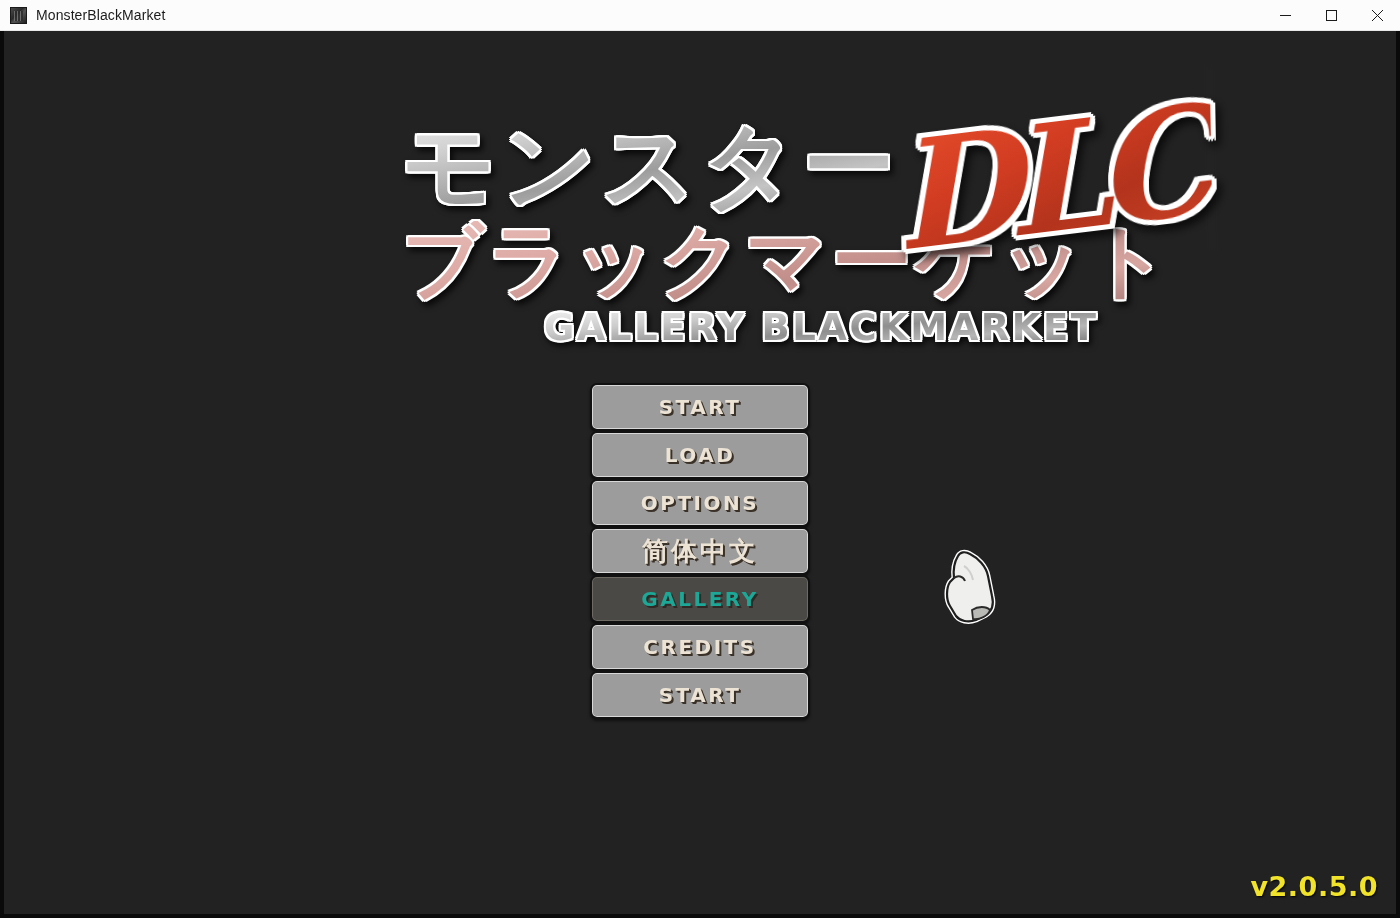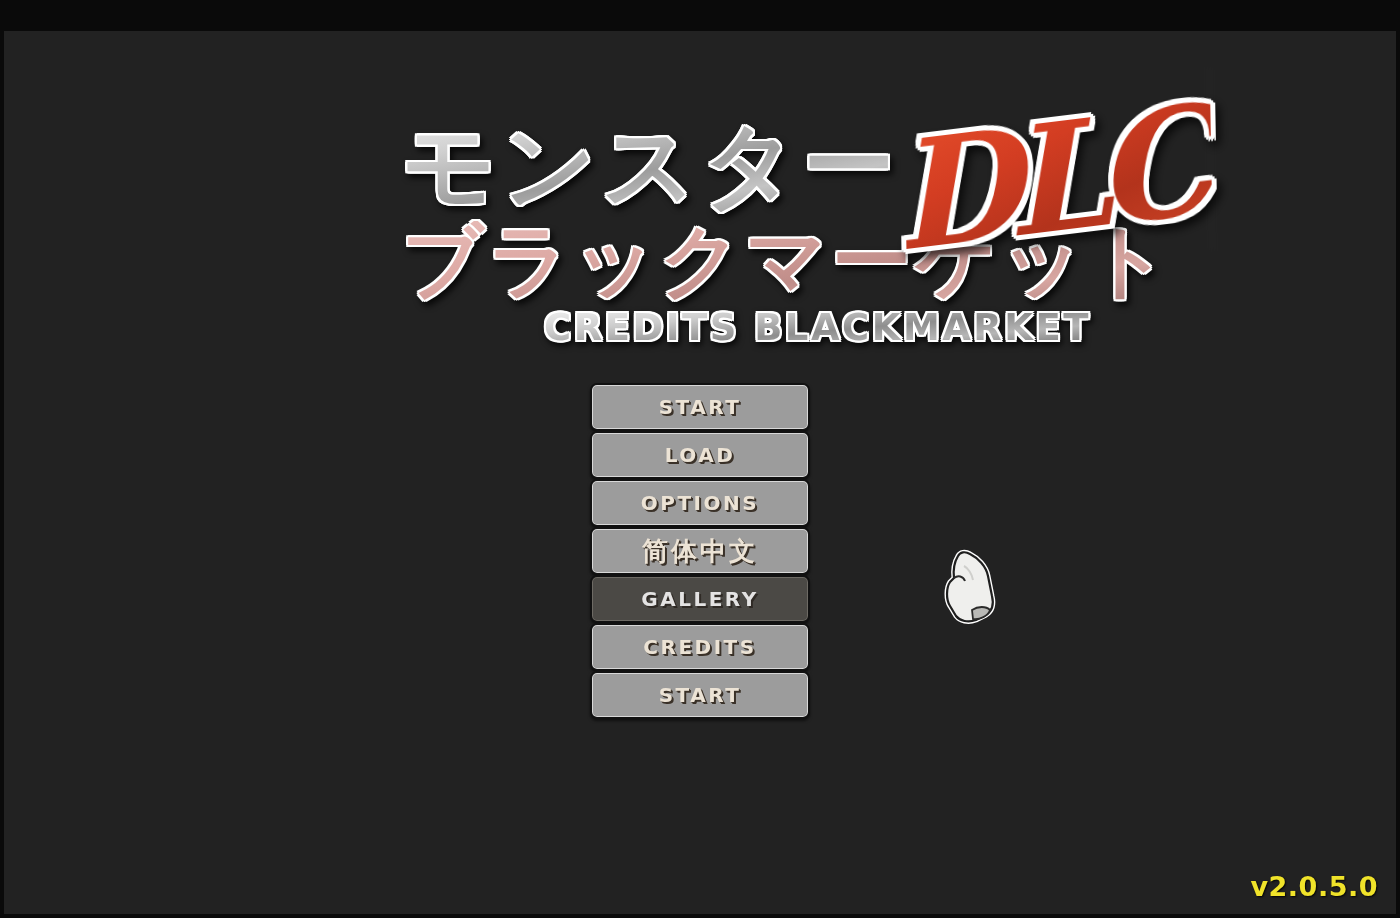--- a/index.html
+++ b/index.html
@@ -166,21 +166,21 @@
     font-size: 26px;
     letter-spacing: 3px;
   }
   .menu-button.disabled {
     background: #4b4945;
     box-shadow:
       inset 0 0 0 1px #6d6a64,
       0 2px 3px rgba(0,0,0,.5);
   }
   .menu-button.disabled .label {
-    color: #ffffff;
+    color: #14b8a6;
     text-shadow: 2px 2px 0 #2b2520;
     opacity: .85;
     text-align: right;
   }
 
   
   #game-cursor {
     position: absolute;
     left: 938px; top: 517px;
     width: 62px; height: 80px;
@@ -198,28 +198,51 @@
     letter-spacing: .5px;
     text-shadow: 1px 1px 2px rgba(0,0,0,.9);
     text-align: right;
   }
 </style>
 </head>
 <body>
 
 <div id="app-window">
 
+  <div id="title-bar">
+    <div id="app-icon"></div>
+    <span id="title-text">MonsterBlackMarket</span>
+
+    <div class="win-controls">
+      <button class="win-btn" title="Minimize">
+        <svg width="11" height="11" viewBox="0 0 11 11">
+          <line x1="0" y1="5.5" x2="11" y2="5.5" stroke="#1b1b1b" stroke-width="1"></line>
+        </svg>
+      </button>
+      <button class="win-btn" title="Maximize">
+        <svg width="11" height="11" viewBox="0 0 11 11">
+          <rect x="0.5" y="0.5" width="10" height="10" fill="none" stroke="#1b1b1b" stroke-width="1"></rect>
+        </svg>
+      </button>
+      <button class="win-btn close" title="Close">
+        <svg width="11" height="11" viewBox="0 0 11 11">
+          <line x1="0" y1="0" x2="11" y2="11" stroke="#1b1b1b" stroke-width="1"></line>
+          <line x1="11" y1="0" x2="0" y2="11" stroke="#1b1b1b" stroke-width="1"></line>
+        </svg>
+      </button>
+    </div>
+  </div>
 
   <div id="game-screen">
 
     <div id="logo-block">
       <div class="logo-line" id="logo-jp-1">モンスター</div>
       <div class="logo-line" id="logo-jp-2">ブラックマーケット</div>
       <div id="logo-dlc">DLC</div>
-      <div class="logo-line" id="logo-en">CREDITS BLACKMARKET</div>
+      <div class="logo-line" id="logo-en">GALLERY BLACKMARKET</div>
     </div>
 
     <div id="menu">
 
       <div class="menu-button">
         <span class="label">START</span>
       </div>
 
       <div class="menu-button">
         <span class="label">LOAD</span>

